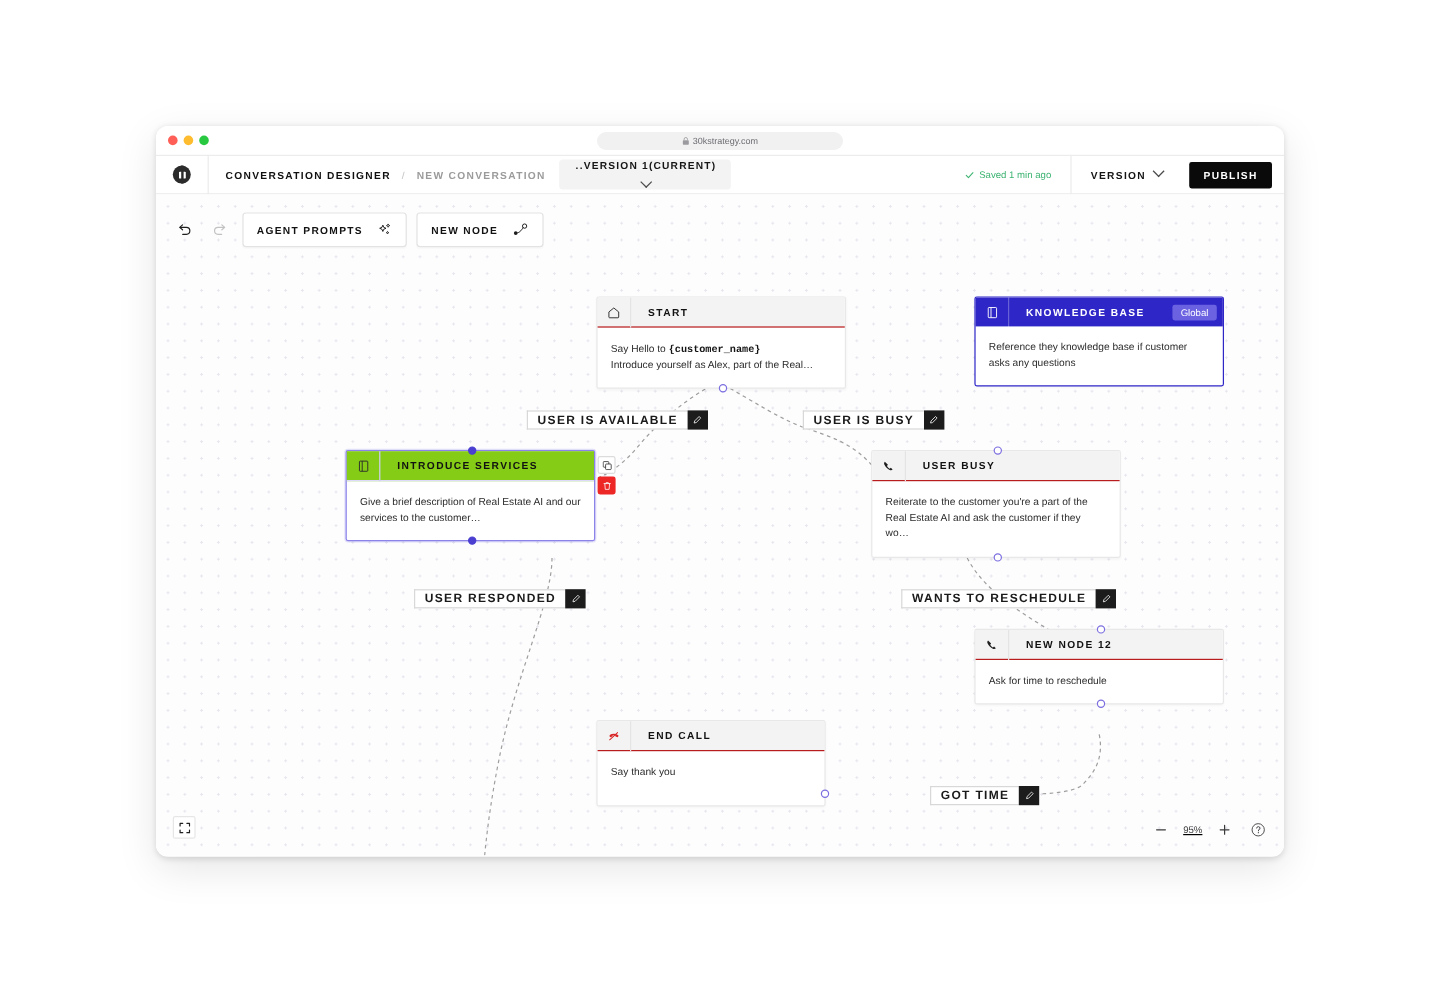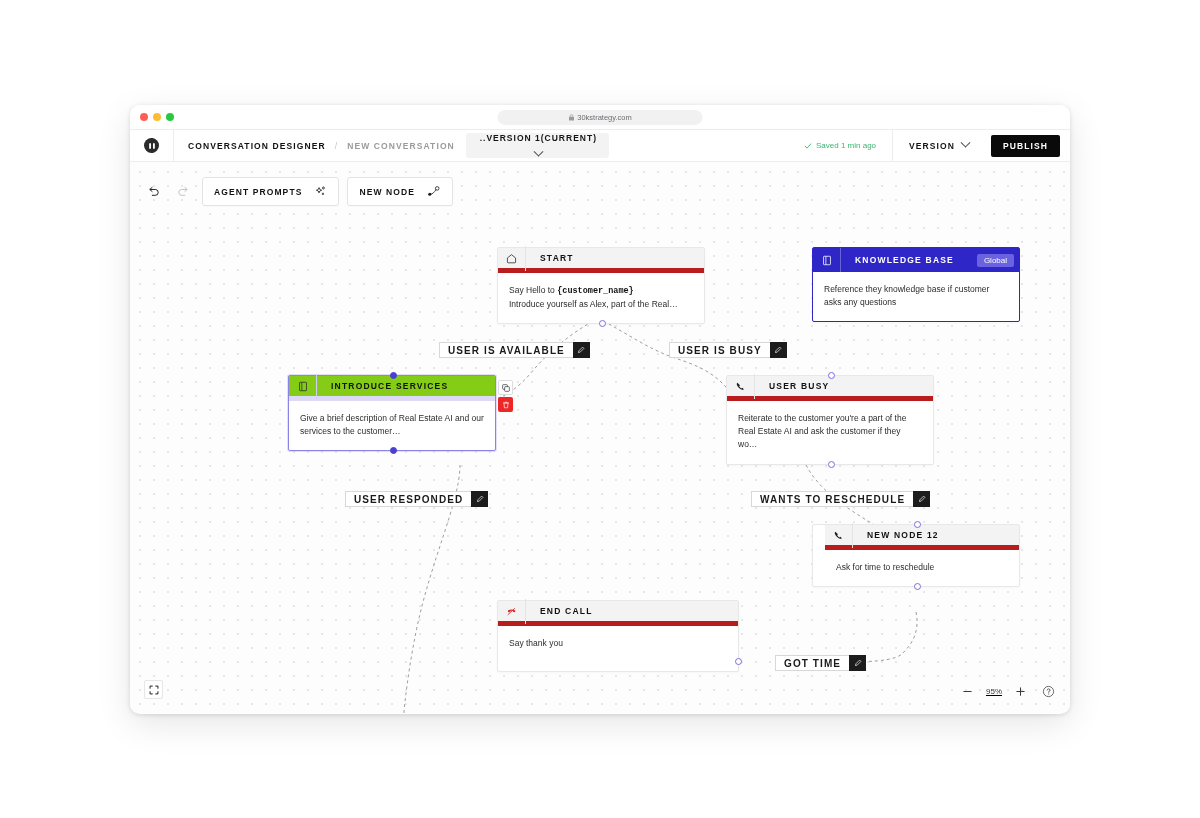--- a/index.html
+++ b/index.html
@@ -156,21 +156,21 @@
     background: #ffffff;
     border: 1px solid #e8e8e8;
     border-radius: 2px;
     z-index: 4;
     box-shadow: 0 1px 2px rgba(0,0,0,.03);
   }
   .node-header {
     height: 25px;
     background: #f3f3f3;
     display: flex; align-items: center;
-    border-bottom: 5px solid #b91c1c;
+    border-bottom: 1px solid #b91c1c;
   }
   .node-icon {
     width: 28px; height: 25px;
     display: flex; align-items: center; justify-content: center;
     border-right: 1px solid #e4e4e4;
   }
   .node-title {
     font-size: 8.5px; letter-spacing: 1.2px; font-weight: 700; color: #111;
     padding-left: 14px;
   }
@@ -434,35 +434,35 @@
             <path d="M3 2.2c-.9.9-1 1.9-.4 3.2.9 2.2 3.3 4.6 5.5 5.5 1.3.6 2.3.5 3.2-.4l-1.9-1.9-1.3 1c-1-.5-2.3-1.8-2.8-2.8l1-1.3z" fill="#1f1f1f"></path>
           </svg>
         </div>
         <div class="node-title">USER BUSY</div>
       </div>
       <div class="node-body">Reiterate to the customer you're a part of the Real Estate AI and ask the customer if they wo…</div>
       <div class="handle" style="left:101px; top:-4px;"></div>
       <div class="handle" style="left:101px; bottom:-4px;"></div>
     </div>
 
-    <div class="node" id="node-new-node-12" style="left:682px; top:362px; width:208px;padding-left:12px;">
+    <div class="node" id="node-new-node-12" style="left:682px; top:362px; width:208px;">
       <div class="node-header">
         <div class="node-icon">
           <svg width="11" height="11" viewBox="0 0 14 14">
             <path d="M3 2.2c-.9.9-1 1.9-.4 3.2.9 2.2 3.3 4.6 5.5 5.5 1.3.6 2.3.5 3.2-.4l-1.9-1.9-1.3 1c-1-.5-2.3-1.8-2.8-2.8l1-1.3z" fill="#1f1f1f"></path>
           </svg>
         </div>
         <div class="node-title">NEW NODE 12</div>
       </div>
       <div class="node-body">Ask for time to reschedule</div>
       <div class="handle" style="left:101px; top:-4px;"></div>
       <div class="handle" style="left:101px; bottom:-4px;"></div>
     </div>
 
-    <div class="node" id="node-end-call" style="left:367px; top:438px; width:242px; height:72px;">
+    <div class="node" id="node-end-call" style="left:367px; top:438px; width:191px; height:72px;">
       <div class="node-header">
         <div class="node-icon">
           <svg width="11" height="11" viewBox="0 0 14 14">
             <path d="M2.6 5.6c2.6-1.7 6.2-1.7 8.8 0 .6.4.7 1 .3 1.6l-.7.9-2.2-.7-.2-1.2a6 6 0 0 0-2.9 0l-.2 1.2-2.2.7-.7-.9c-.4-.6-.3-1.2.3-1.6z" fill="#d92626"></path>
             <path d="M2.6 10.8L11 3.2" stroke="#d92626" stroke-width="1.1" stroke-linecap="round"></path>
           </svg>
         </div>
         <div class="node-title">END CALL</div>
       </div>
       <div class="node-body">Say thank you</div>

